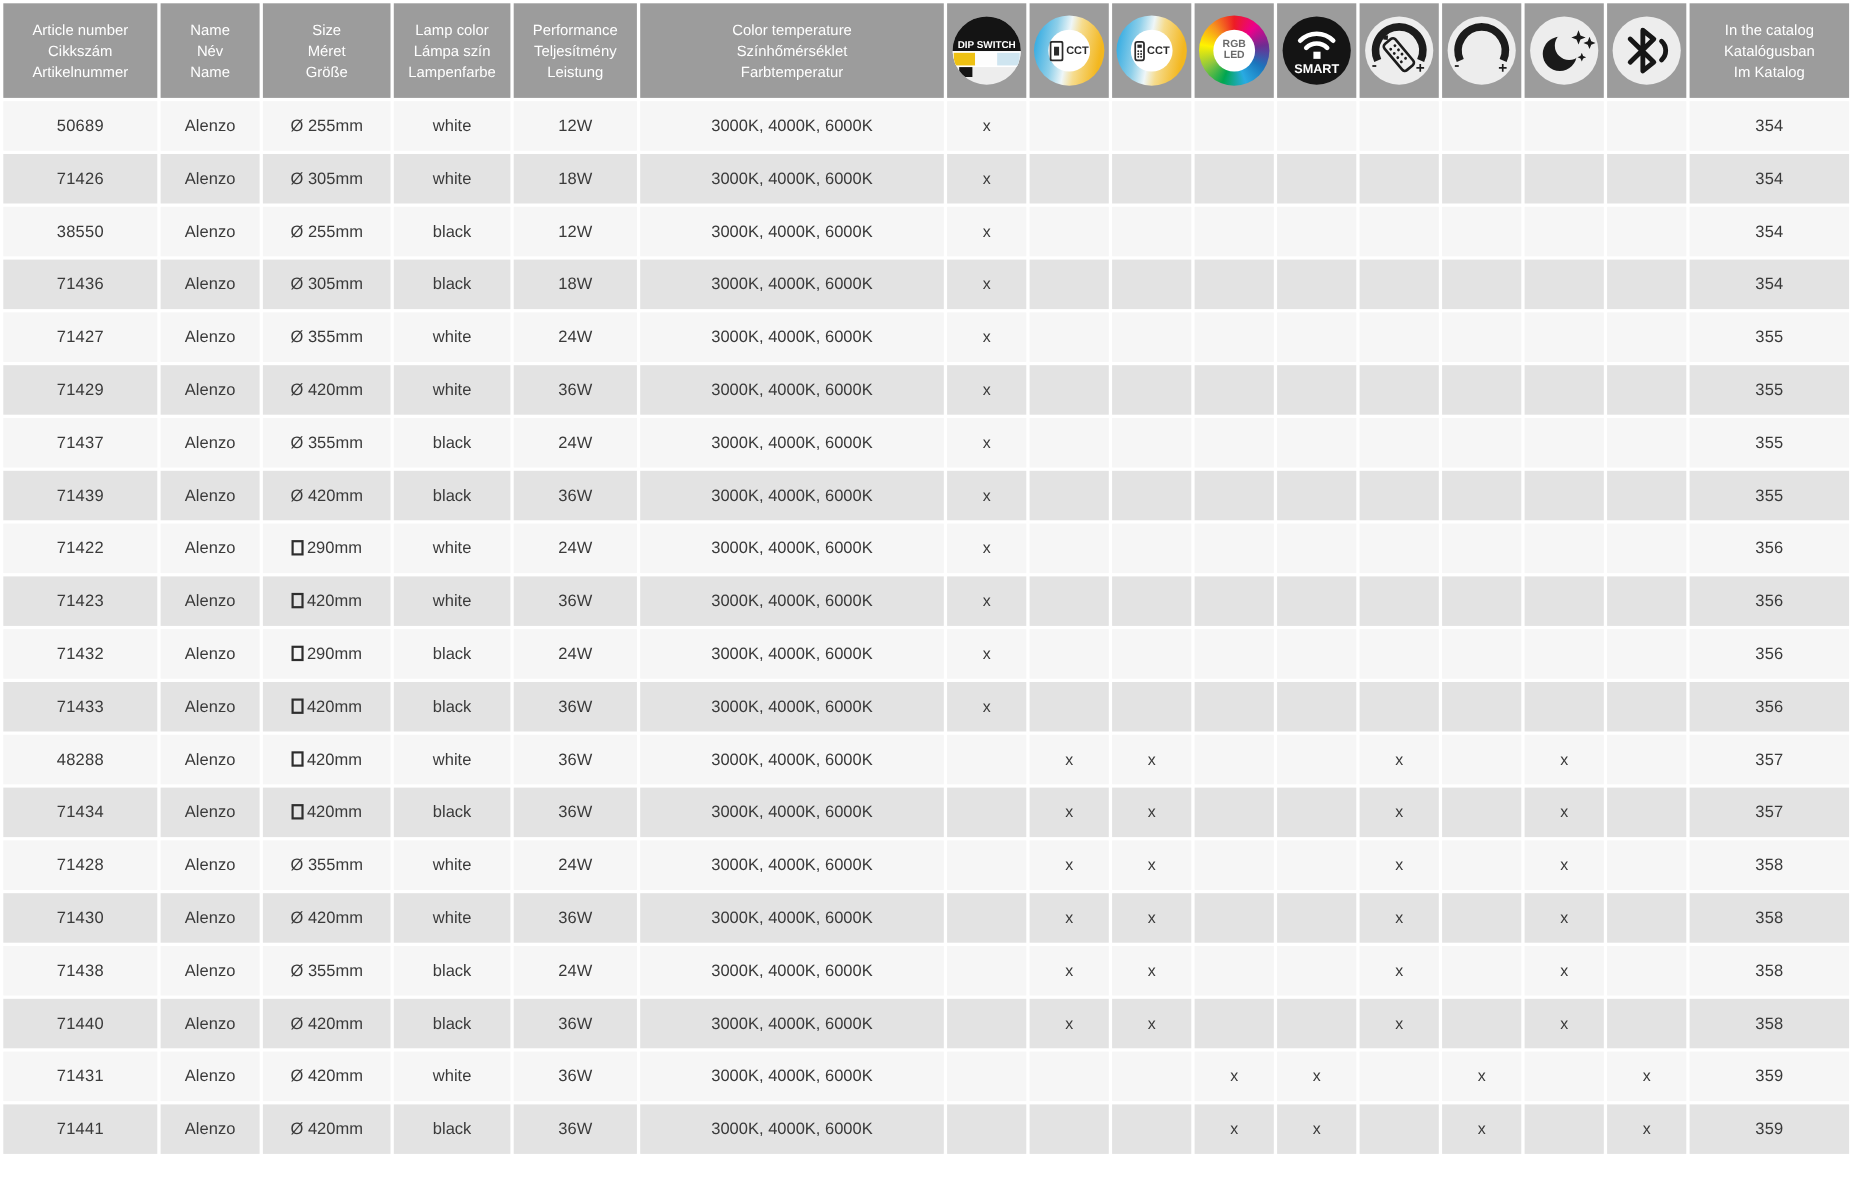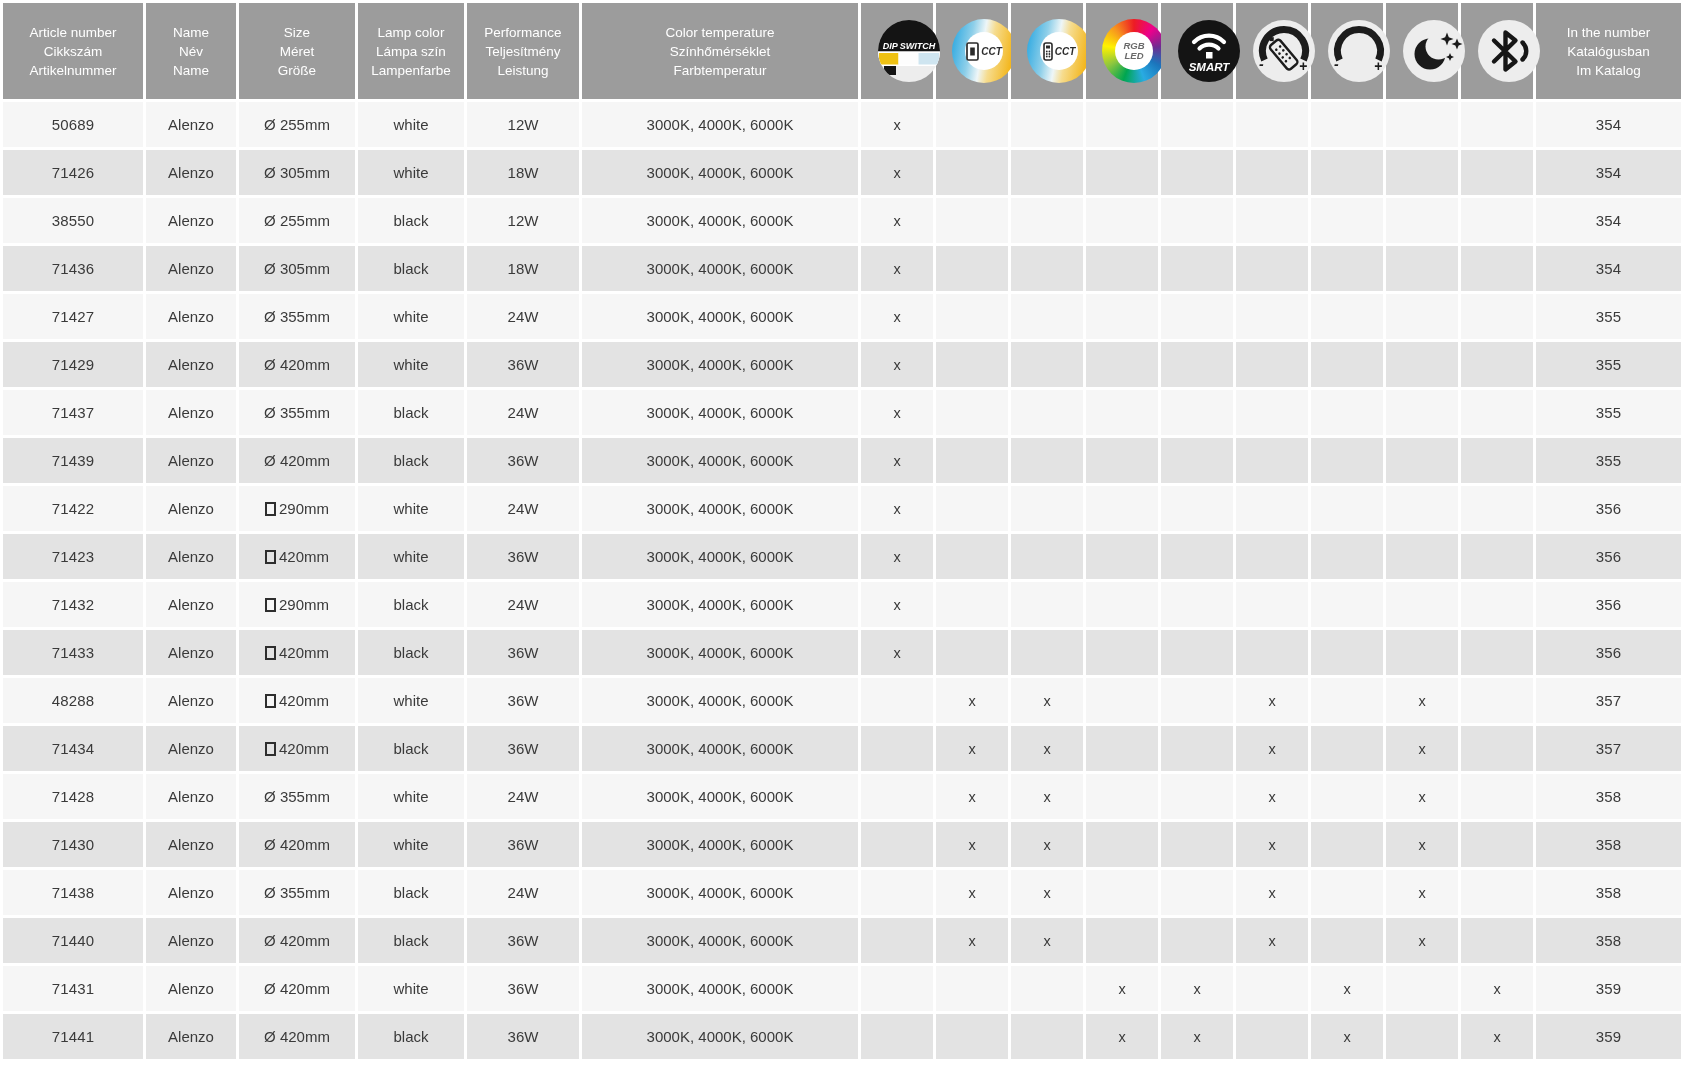--- a/index.html
+++ b/index.html
@@ -27,21 +27,21 @@
     background:var(--header-bg);
     color:#ffffff;
     font-weight:normal;
     font-size:13.5px;
     line-height:19px;
     height:86px;
     vertical-align:middle;
     text-align:center;
     padding:12px;
   }
-  th.ico{padding:16px;font-style:italic;}
+  th.ico{padding:4px;}
   th.ico .circ{display:block;margin:0 auto;}
   td{
     height:45px;
     text-align:center;
     vertical-align:middle;
     font-size:15px;
     color:var(--text-dark);
     padding:0;
     overflow:hidden;
     white-space:nowrap;
@@ -247,21 +247,21 @@
 
       <th class="ico">
         <svg class="circ" width="64" height="64" viewBox="0 0 64 64">
           <circle cx="32" cy="32" r="31" fill="#ededed"></circle>
           <path d="M17,21.5 L38.5,42.5 L28.5,50.5 L28.5,13.5 L38.5,21.5 L17,42.5" fill="none" stroke="#161616" stroke-width="4.4" stroke-linejoin="round" stroke-linecap="round"></path>
           <path d="M45.5,23.5 A11.5,11.5 0 0 1 45.5,40.5" fill="none" stroke="#161616" stroke-width="4.4" stroke-linecap="round"></path>
         </svg>
       </th>
 
       <th>
-        <div>In the number</div>
+        <div>In the catalog</div>
         <div>Katalógusban</div>
         <div>Im Katalog</div>
       </th>
     </tr>
   </thead>
   <tbody id="tbody">
       <tr class="odd">
         <td class="num">50689</td>
         <td>Alenzo</td>
         <td class="size">Ø 255mm</td>

